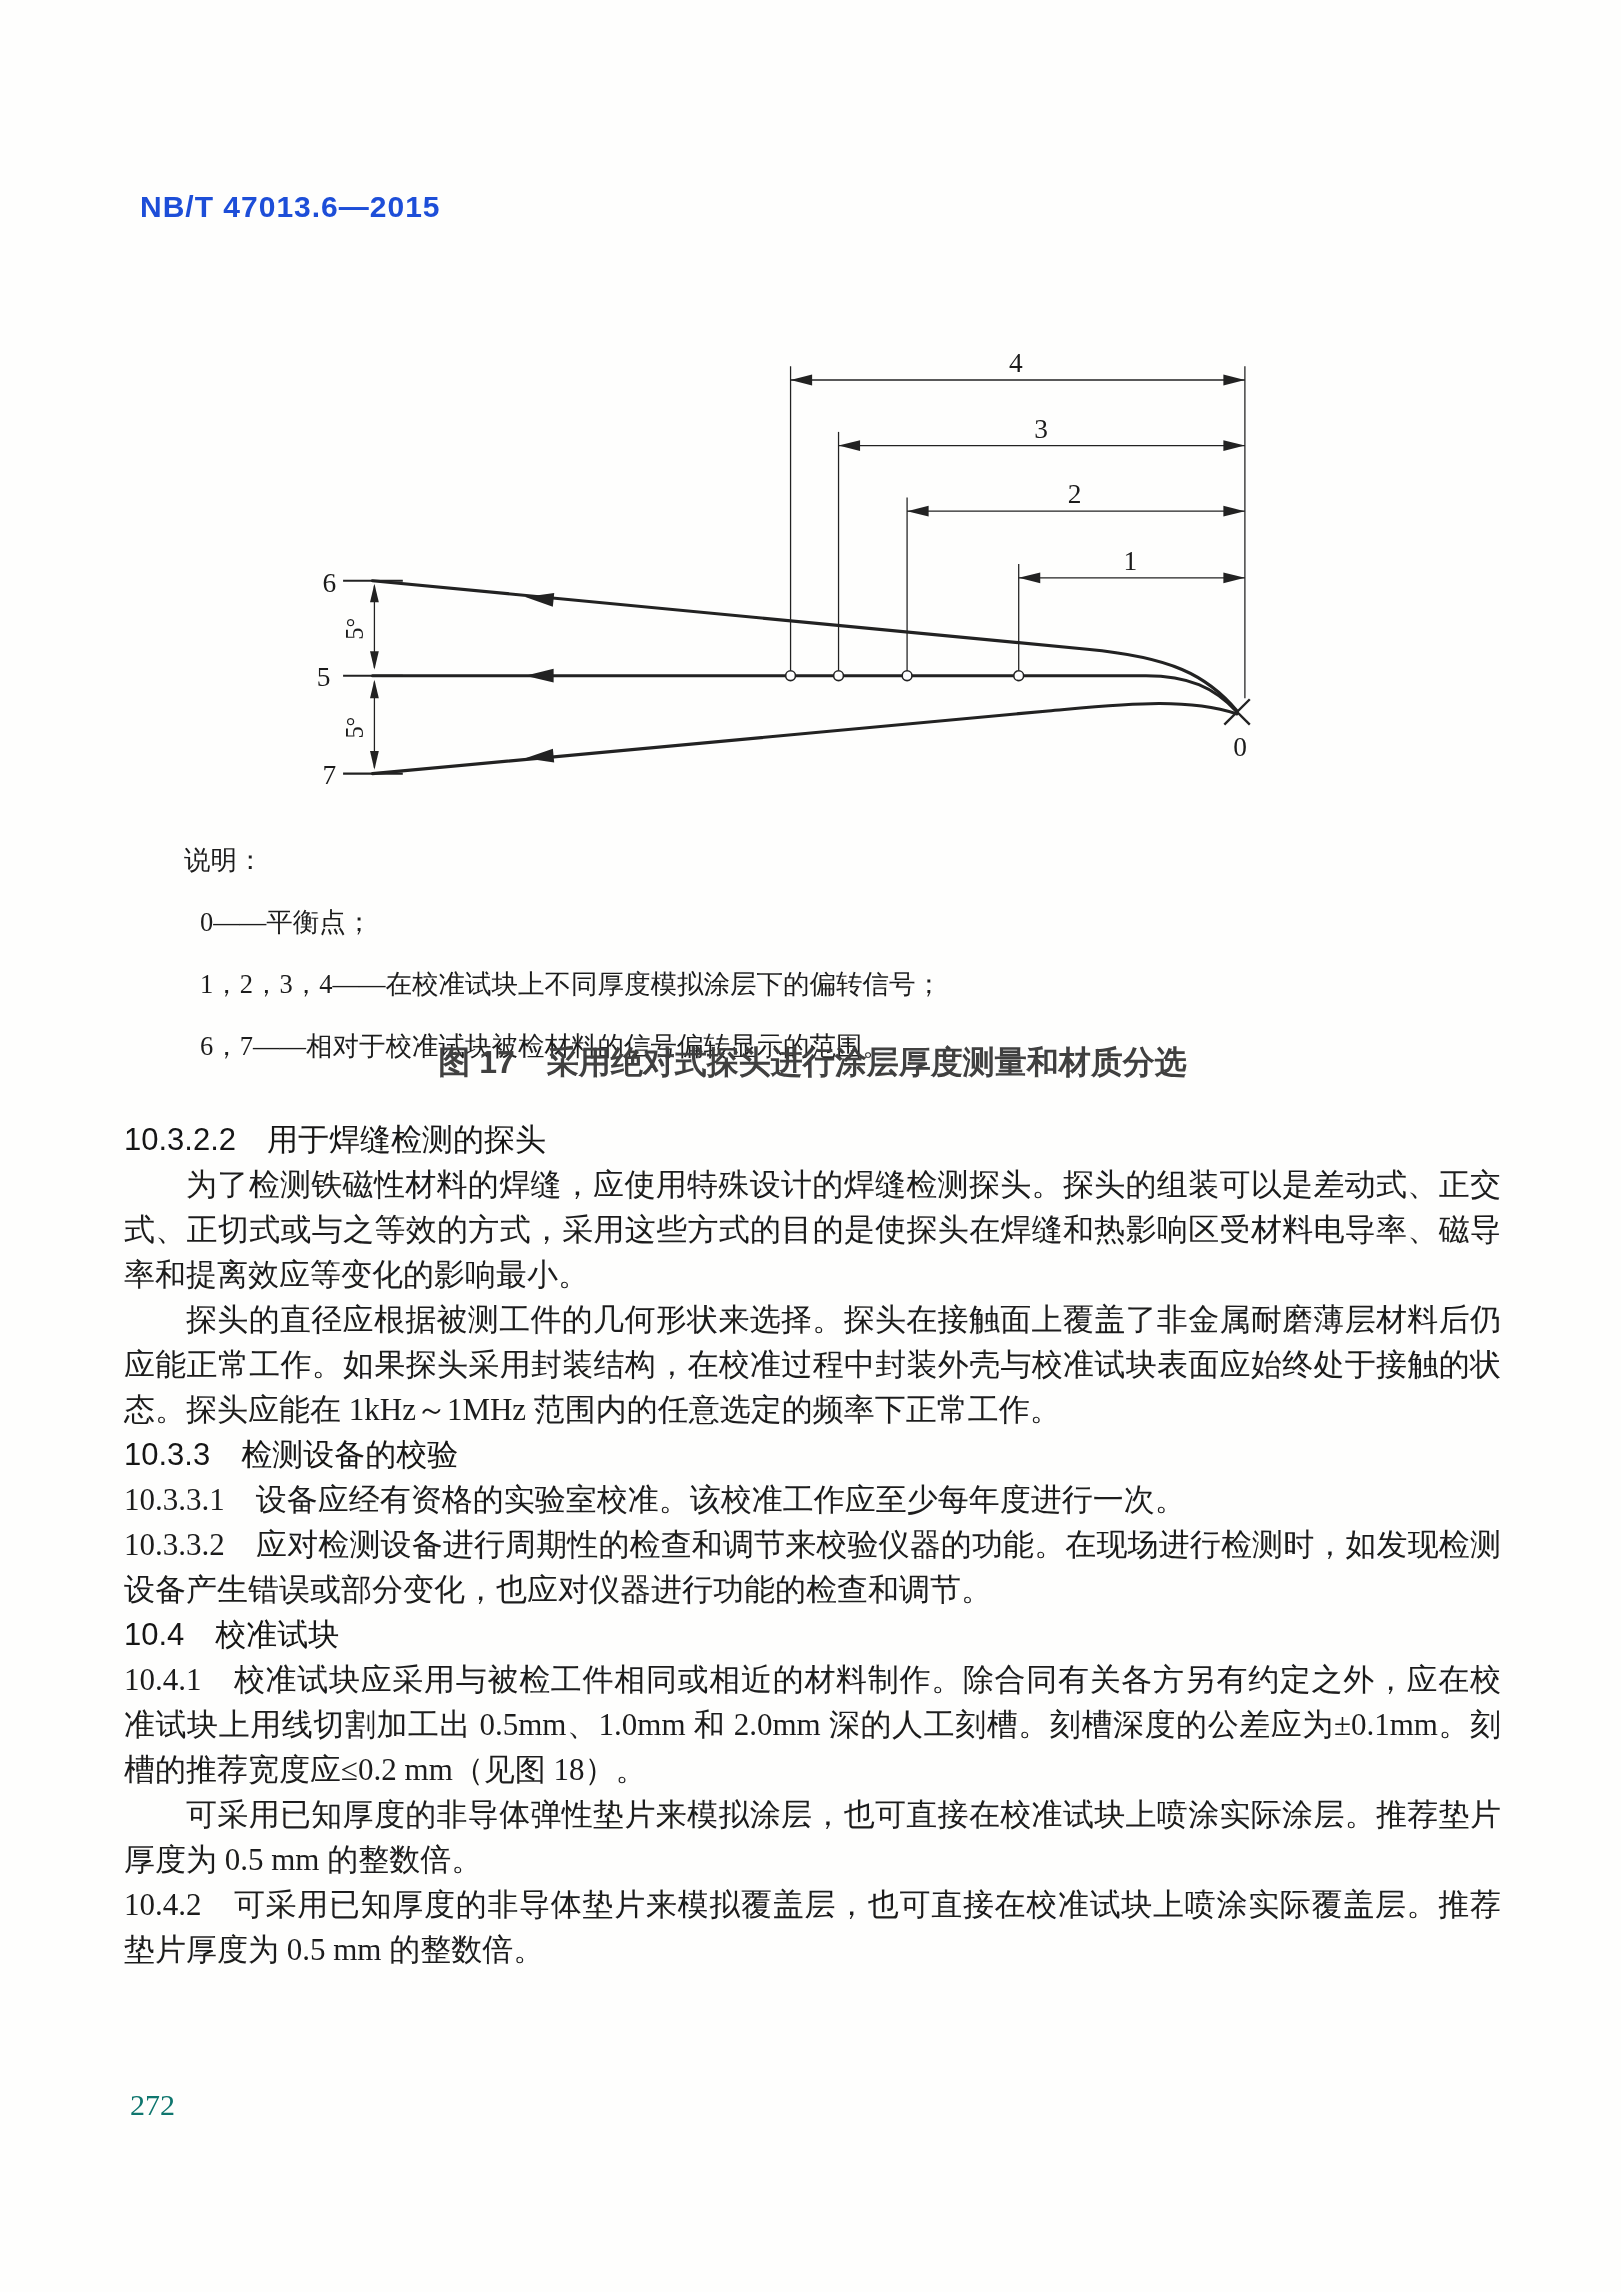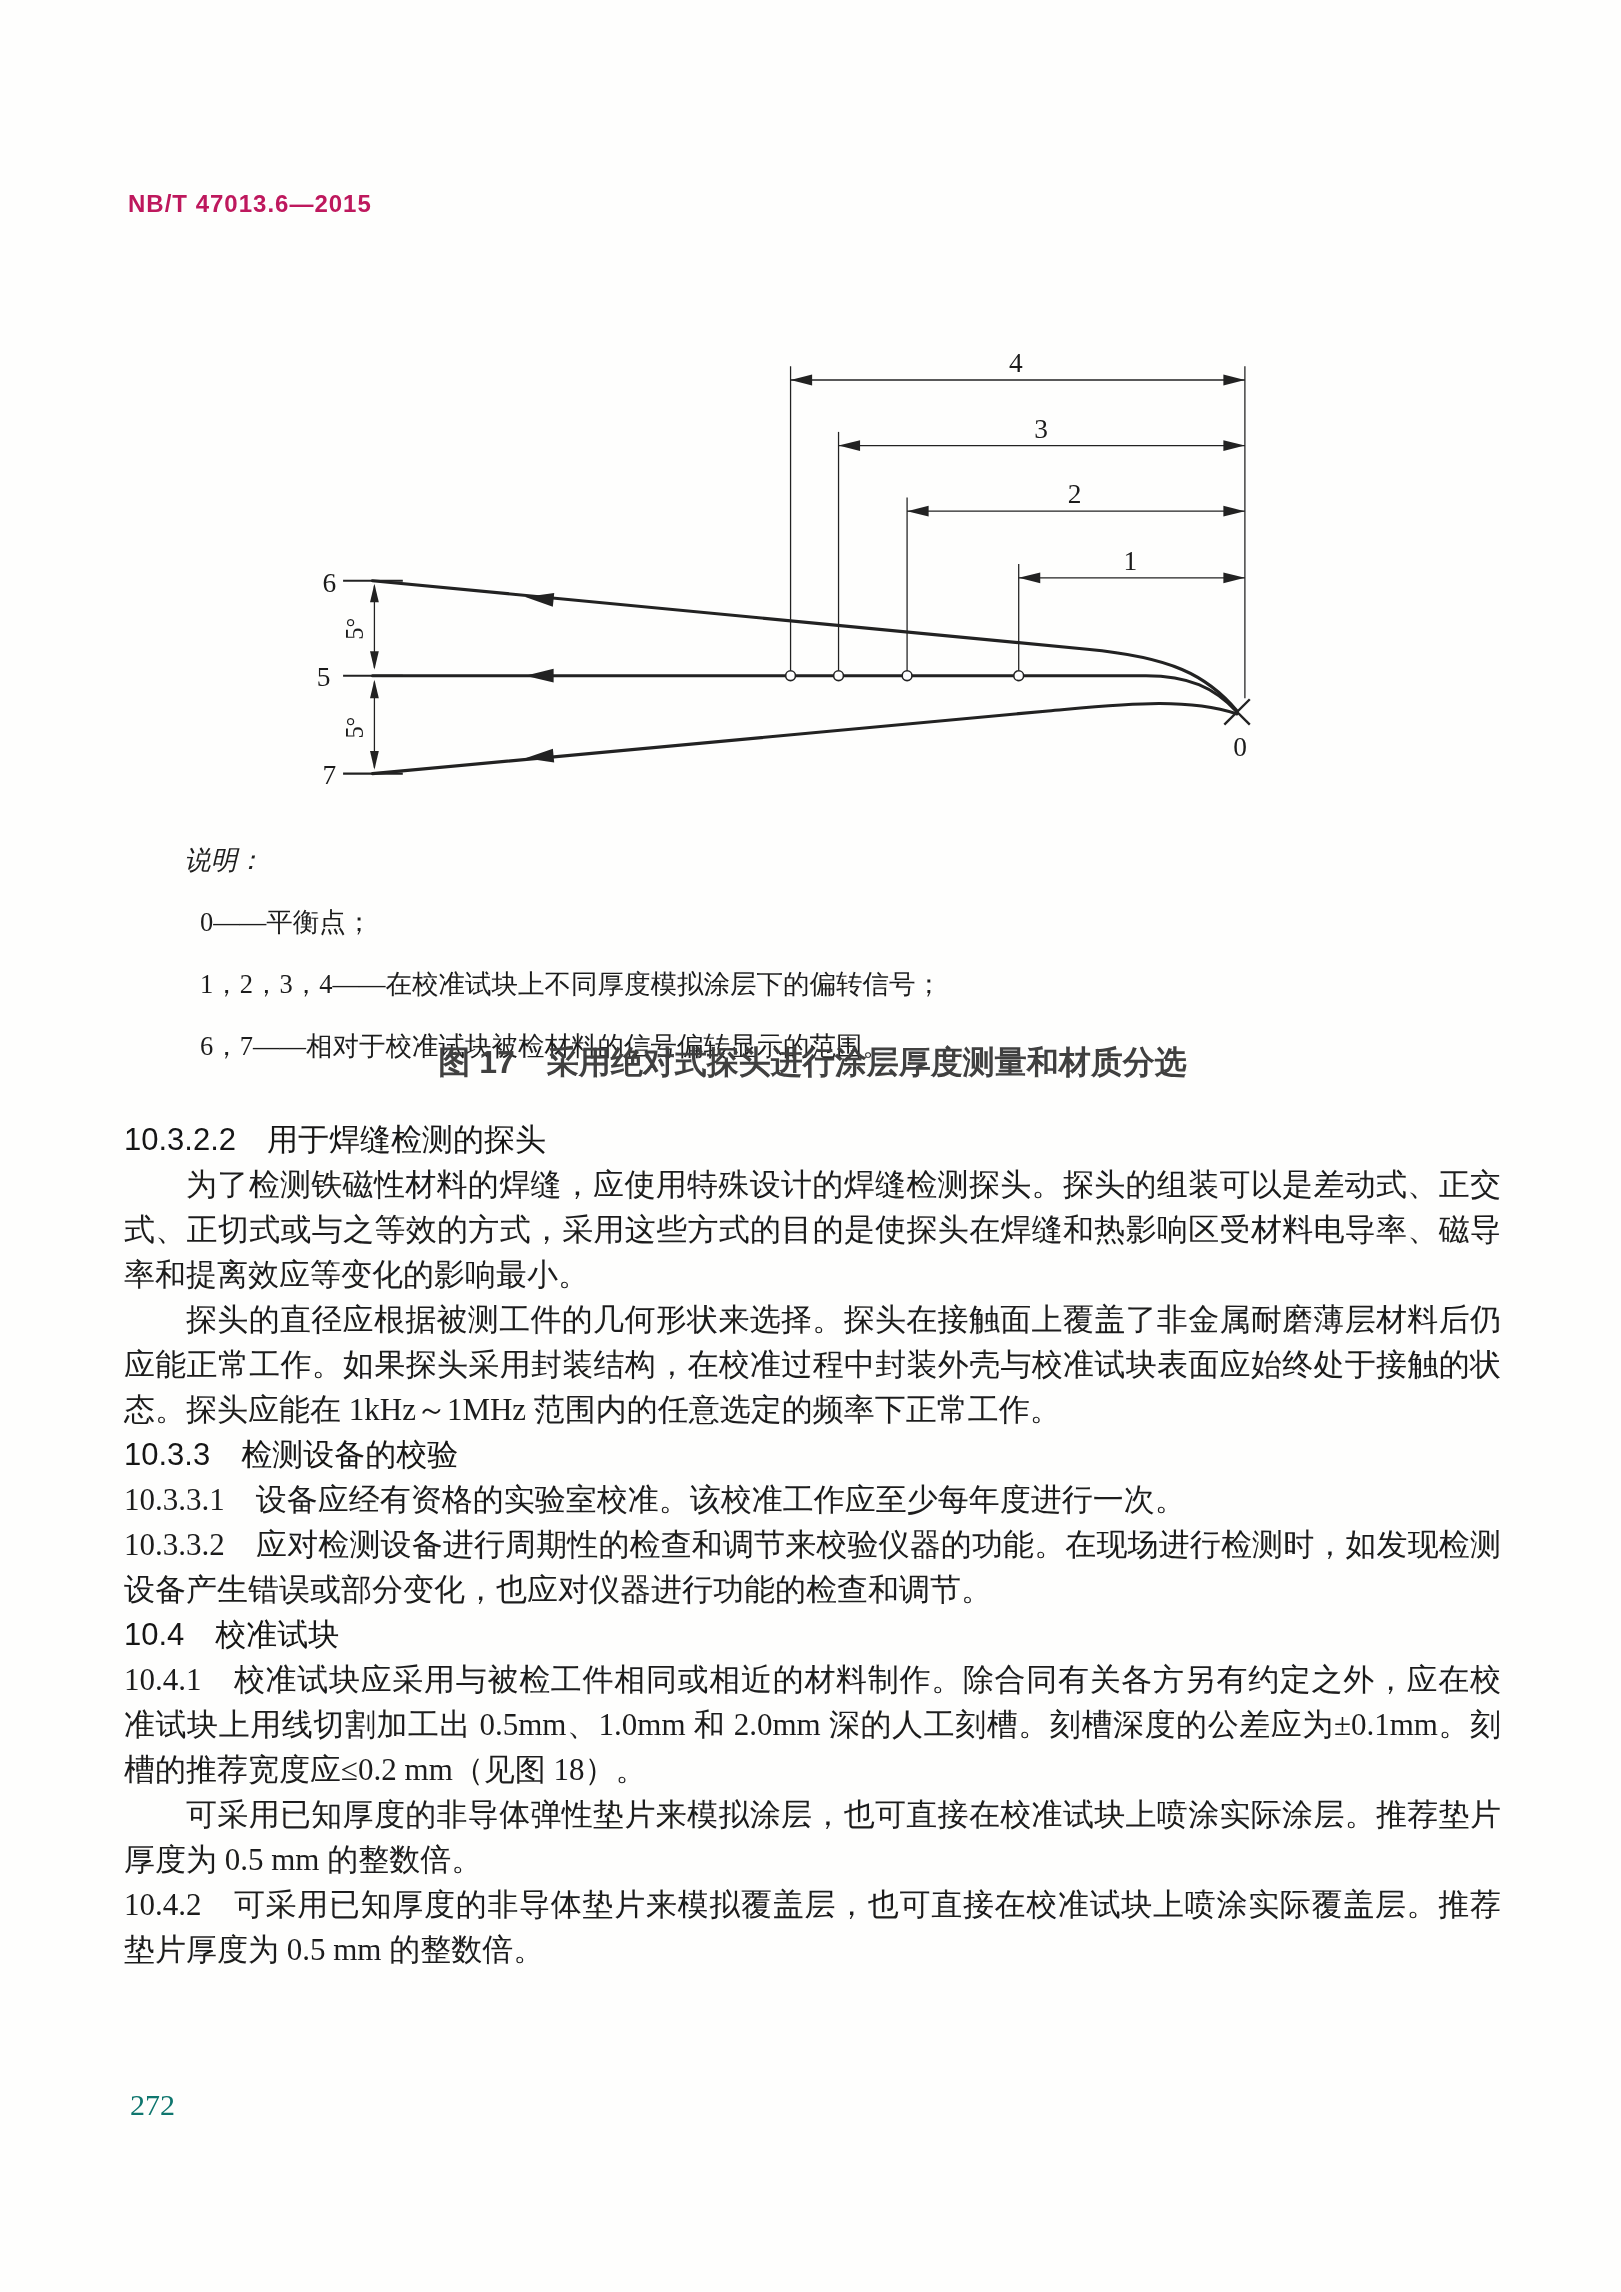--- a/index.html
+++ b/index.html
@@ -5,34 +5,34 @@
   html,body{margin:0;padding:0;background:#e8e8e8;}
   .page{
     position:relative;
     width:1621px;height:2293px;
     background:#fefefd;
     font-family:"Liberation Serif", serif;
     color:#1c1c1c;
     overflow:hidden;
   }
   .doc-header{
-    position:absolute;left:128px;top:190px;
+    position:absolute;left:140px;top:190px;
     font-family:"Liberation Sans", sans-serif;
-    font-size:24px;font-weight:600;letter-spacing:1px;
-    color:#be185d;
+    font-size:30px;font-weight:600;letter-spacing:1px;
+    color:#1d4ed8;
   }
   .figure-area{position:absolute;left:274px;top:333px;width:1274px;height:470px;}
   .figure-area svg{display:block;width:100%;height:100%;}
   .fig-label{font-family:"Liberation Serif", serif;font-size:28px;fill:#1b1b1b;}
   .fig-label-small{font-family:"Liberation Serif", serif;font-size:25px;fill:#1b1b1b;}
   .legend{
     position:absolute;left:184px;top:810px;width:1225px;
     font-size:26.5px;line-height:46px;color:#1d1d1d;
   }
-  .legend .legend-title{margin-bottom:4px;font-style:italic;}
+  .legend .legend-title{margin-bottom:4px;}
   .legend .legend-item{margin:16px;}
   .fig-caption{
     position:absolute;left:124px;top:1041px;width:1377px;
     text-align:center;
     font-family:"Liberation Sans", sans-serif;
     font-weight:700;font-size:32px;color:#404040;
   }
   .body-text{
     position:absolute;left:124px;top:1117px;width:1377px;
     font-size:31px;line-height:45px;

